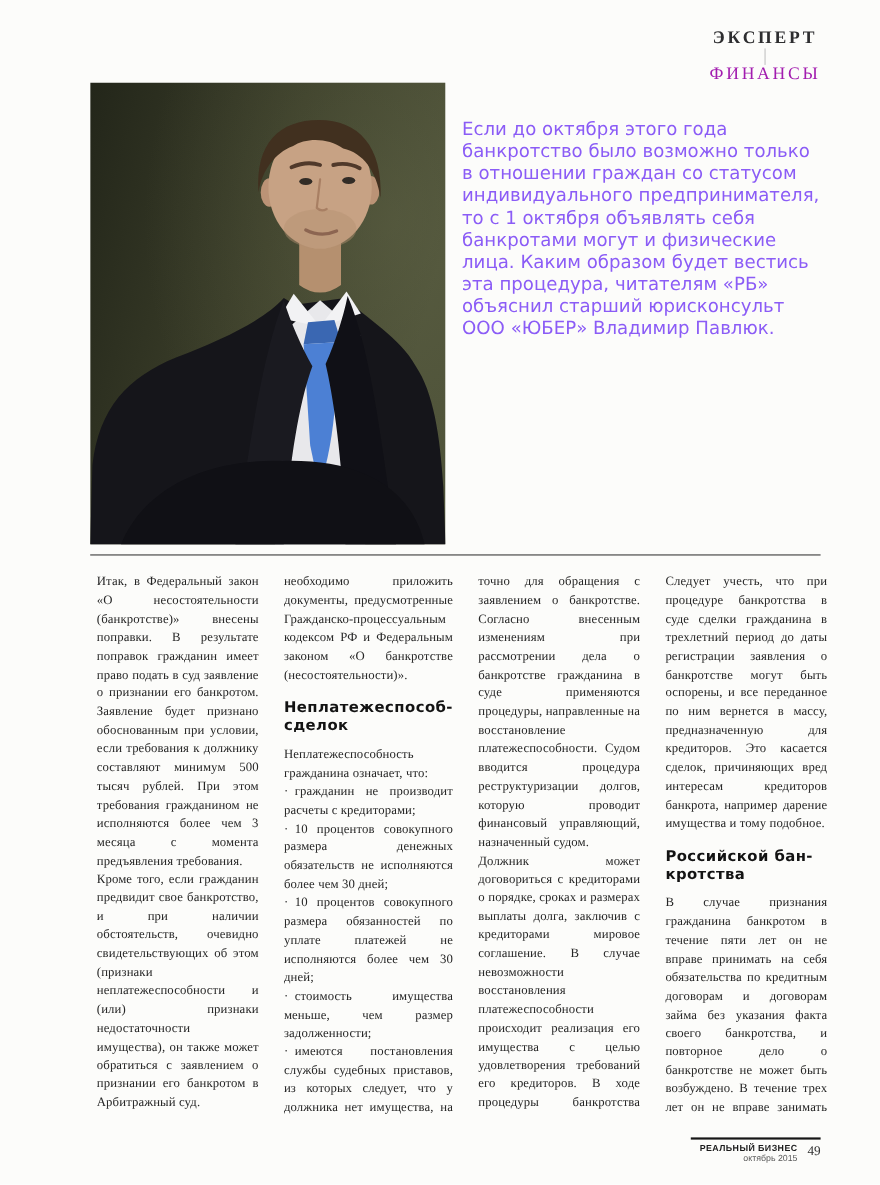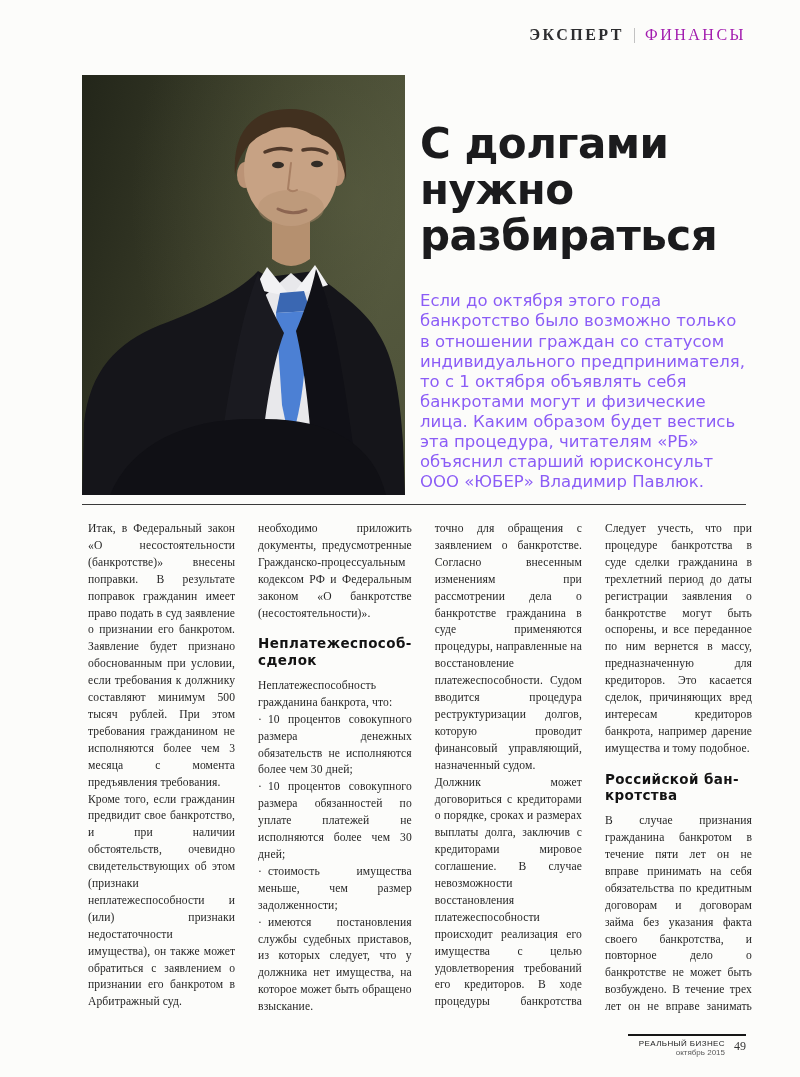--- a/index.html
+++ b/index.html
@@ -3,21 +3,21 @@
 <meta charset="utf-8">
 <style>
   html,body{margin:0;padding:0;background:#ffffff;}
   .page{
     position:relative;width:800px;height:1077px;background:#fcfcfa;
     font-family:"Liberation Serif",serif;overflow:hidden;
   }
   
   .masthead{
     position:absolute;top:26px;right:54px;display:flex;align-items:center;
-    font-family:"Liberation Serif",serif;font-size:16px;letter-spacing:2.5px;
+    font-family:"Liberation Serif",serif;font-size:16px;letter-spacing:2.5px;flex-direction:column;
   }
   .masthead .sec{color:#2d2d2f;font-weight:bold;}
   .masthead .sep{width:1px;height:15px;background:#c2c2c2;margin:0 10px;}
   .masthead .subsec{color:#a21caf;}
   
   .photo{position:absolute;left:82px;top:75px;width:323px;height:420px;margin:0;}
   .photo svg{display:block;}
   .hero-right{position:absolute;left:420px;top:75px;width:326px;height:420px;}
   .title{
     font-family:"DejaVu Sans",sans-serif;font-weight:700;font-size:42px;
@@ -47,21 +47,21 @@
     line-height:1.24;letter-spacing:0.4px;color:#131313;margin:13px 0 9px;
     white-space:pre-line;text-align:left;
   }
   
   .footer{
     position:absolute;top:1034px;right:54px;width:118px;
     border-top:2px solid #161616;padding-top:3px;
     display:flex;justify-content:space-between;align-items:flex-start;
   }
   .mag{font-family:"Liberation Sans",sans-serif;text-align:right;flex:1;padding-right:9px;}
-  .mag-name{font-size:8px;font-weight:normal;letter-spacing:0.4px;color:#1a1a1a;white-space:nowrap;}
+  .mag-name{font-size:8px;font-weight:bold;letter-spacing:0.4px;color:#1a1a1a;white-space:nowrap;}
   .mag-date{font-size:8px;color:#5a5a5a;}
   .pagenum{font-family:"Liberation Serif",serif;font-size:12px;color:#333333;line-height:1;margin-top:1px;}
 </style>
 </head>
 <body>
 
 <div class="page">
 
   <header class="masthead">
     <span class="sec">ЭКСПЕРТ</span>
@@ -113,39 +113,37 @@
       <path d="M194,238 L228,236 L222,300 C219,330 214,352 208,368 L200,330 Z" fill="#4c80d4"></path>
 
       <path d="M176,198 C160,240 148,300 132,420 L176,420 C180,350 190,290 202,258 C192,240 182,218 176,198 Z" fill="#1a1a20"></path>
       <path d="M234,194 C252,236 262,300 278,420 L232,420 C230,350 222,290 214,256 C222,238 230,214 234,194 Z" fill="#101016"></path>
 
       <path d="M28,420 C50,366 110,342 175,344 C245,342 292,368 304,420 Z" fill="#101015"></path>
     </svg>
   </figure>
 
   <div class="hero-right">
-    <h1 class="title">С долгами
-нужно
-разбираться</h1>
     <p class="intro">Если до октября этого года банкротство было возможно только в отношении граждан со статусом индивидуального предпринимателя, то с 1 октября объявлять себя банкротами могут и физические лица. Каким образом будет вестись эта процедура, читателям «РБ» объяснил старший юрисконсульт ООО «ЮБЕР» Владимир Павлюк.</p>
   </div>
 
   <hr class="rule">
 
   <section class="cols">
     <div class="col">
         <p class="para">Итак, в Федеральный закон «О несостоятельности (банкротстве)» внесены поправки. В результате поправок гражданин имеет право подать в суд заявление о признании его банкротом. Заявление будет признано обоснованным при условии, если требования к должнику составляют минимум 500 тысяч рублей. При этом требования гражданином не исполняются более чем 3 месяца с момента предъявления требования.</p>
         <p class="para">Кроме того, если гражданин предвидит свое банкротство, и при наличии обстоятельств, очевидно свидетельствующих об этом (признаки неплатежеспособности и (или) признаки недостаточности имущества), он также может обратиться с заявлением о признании его банкротом в Арбитражный суд.</p>
         <p class="para">Следует иметь в виду, что с инициативой о признании гражданина банкротом могут обратиться кредиторы и уполномоченный орган. К заявлению о банкротстве</p>
       </div>
     <div class="col">
         <p class="para">необходимо приложить документы, предусмотренные Гражданско-процессуальным кодексом РФ и Федеральным законом «О банкротстве (несостоятельности)».</p>
         <h3 class="subhead">Неплатежеспособ-
 сделок</h3>
-        <p class="para">Неплатежеспособность гражданина банкрота, что:</p>
+        <p class="para">Неплатежеспособность гражданина означает, что:</p>
+        <p class="bullet">гражданин не производит расчеты с кредиторами;</p>
         <p class="bullet">10 процентов совокупного размера денежных обязательств не исполняются более чем 30 дней;</p>
         <p class="bullet">10 процентов совокупного размера обязанностей по уплате платежей не исполняются более чем 30 дней;</p>
         <p class="bullet">стоимость имущества меньше, чем размер задолженности;</p>
         <p class="bullet">имеются постановления службы судебных приставов, из которых следует, что у должника нет имущества, на которое может быть обращено взыскание.</p>
       </div>
     <div class="col">
         <p class="para">точно для обращения с заявлением о банкротстве. Согласно внесенным изменениям при рассмотрении дела о банкротстве гражданина в суде применяются процедуры, направленные на восстановление платежеспособности. Судом вводится процедура реструктуризации долгов, которую проводит финансовый управляющий, назначенный судом.</p>
         <p class="para">Должник может договориться с кредиторами о порядке, сроках и размерах выплаты долга, заключив с кредиторами мировое соглашение. В случае невозможности восстановления платежеспособности происходит реализация его имущества с целью удовлетворения требований его кредиторов. В ходе процедуры банкротства гражданина суд может определить ограничение выезда за пределы Российской Федерации.</p>
       </div>
     <div class="col">

